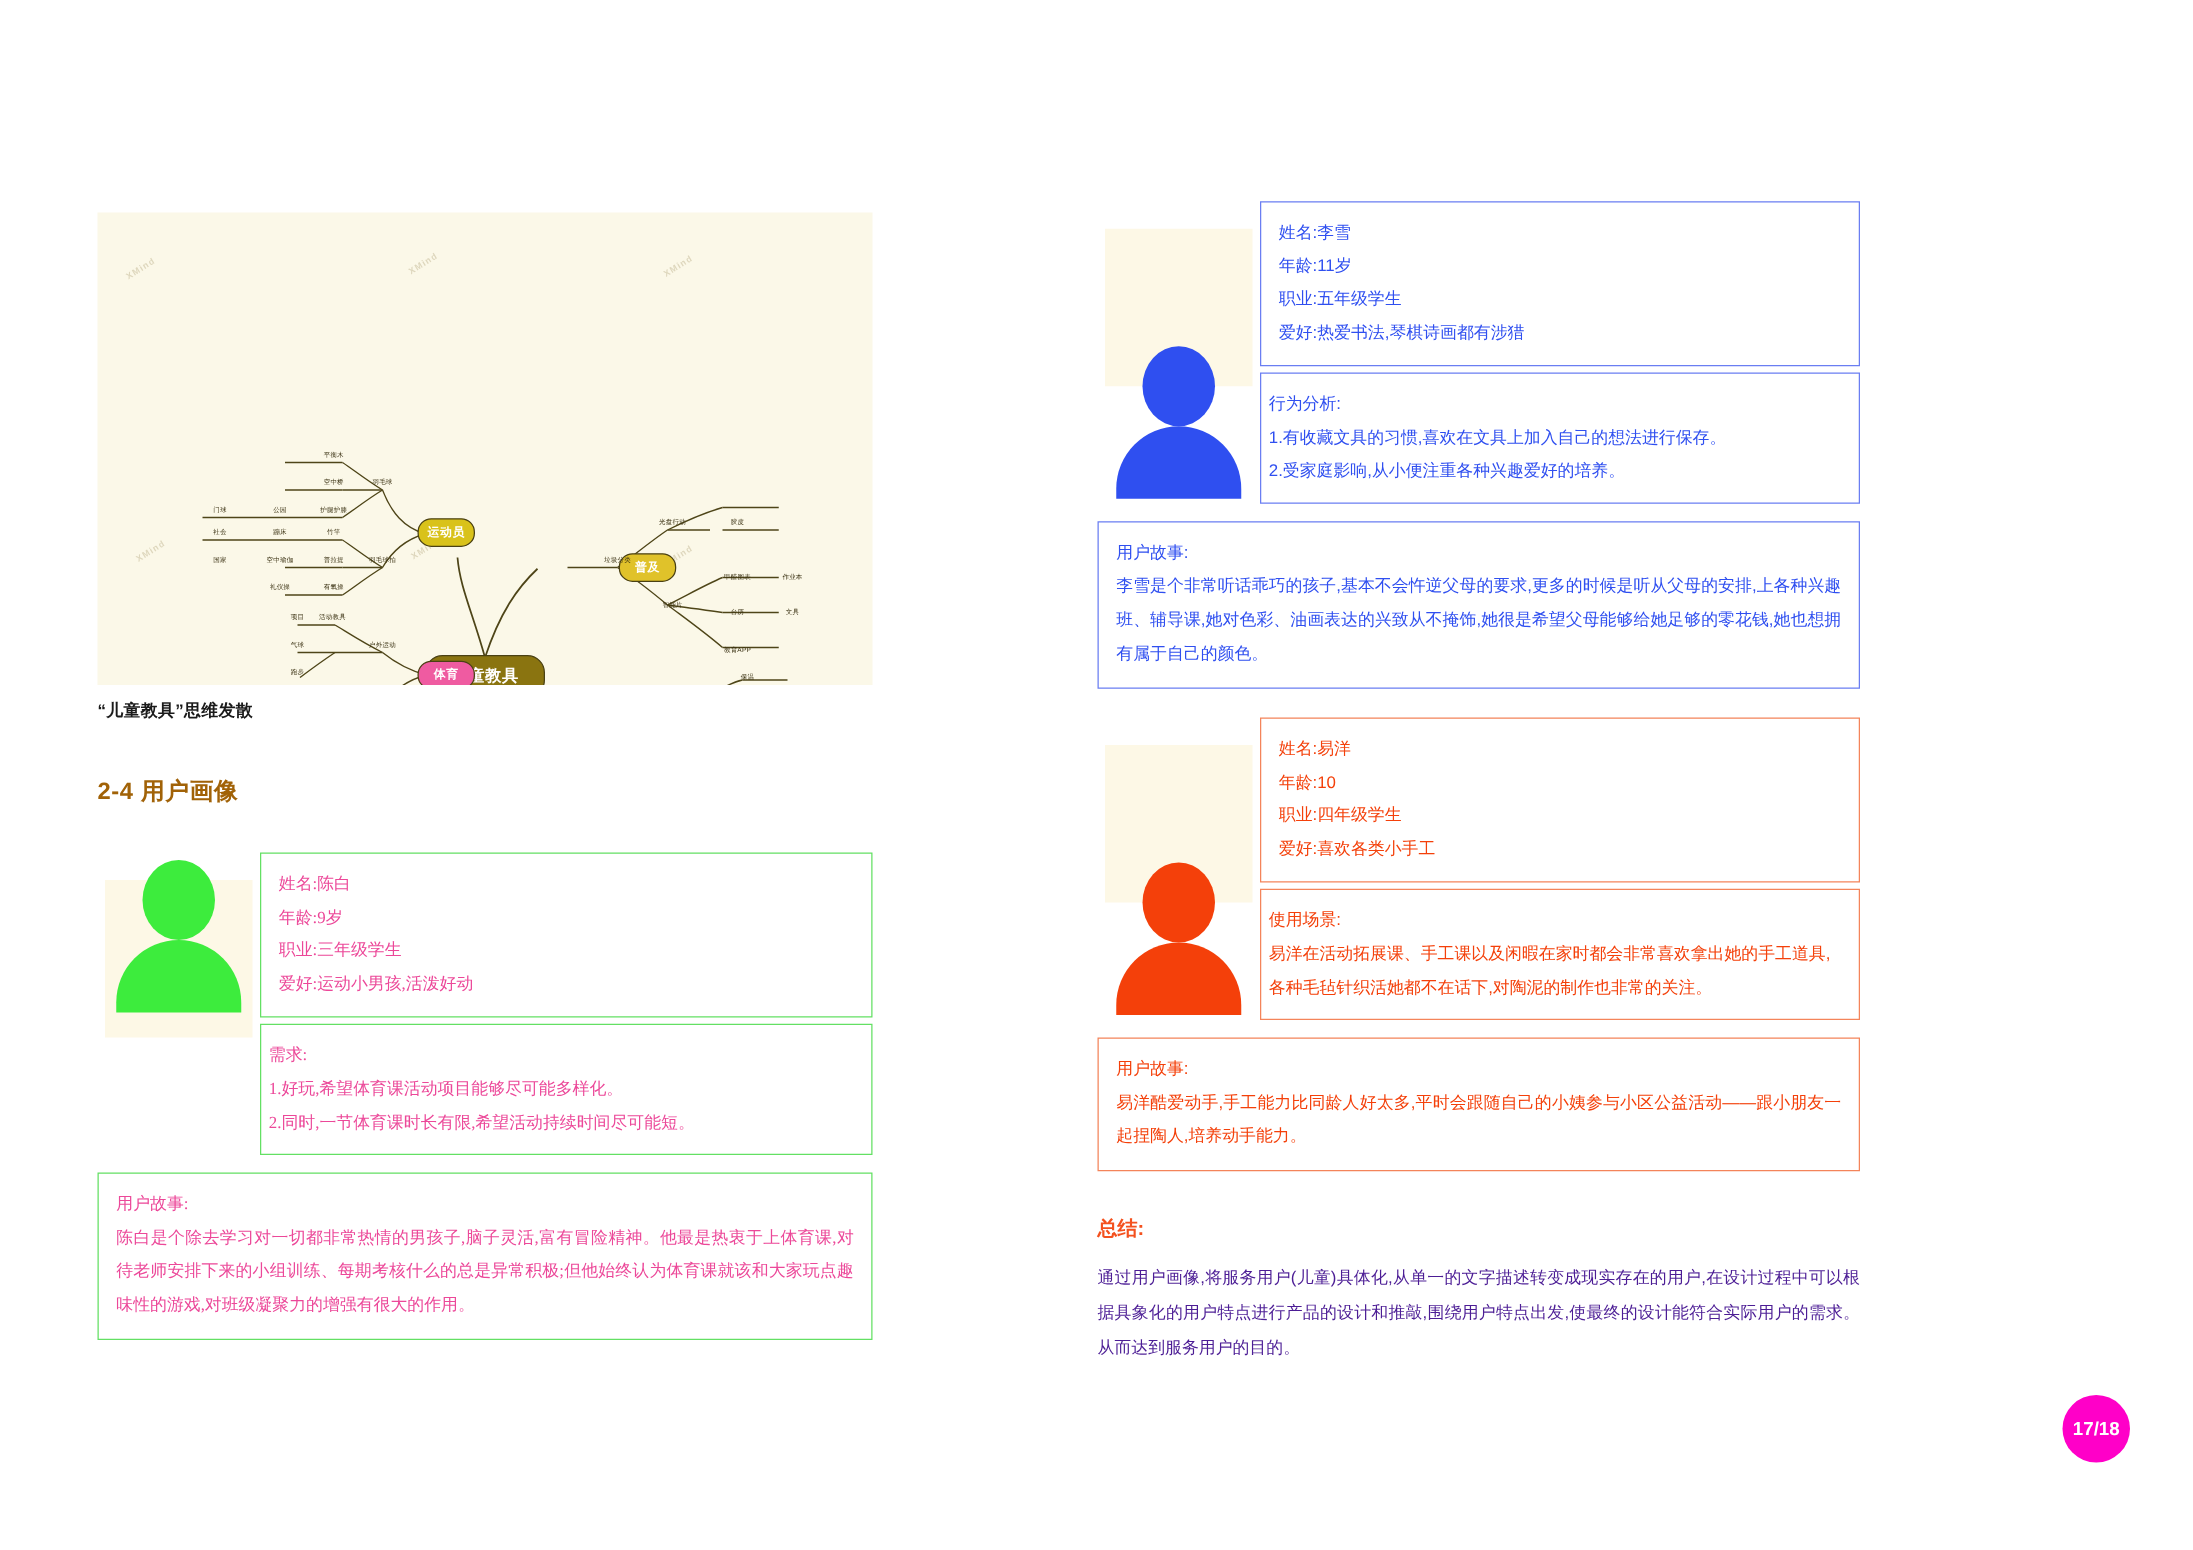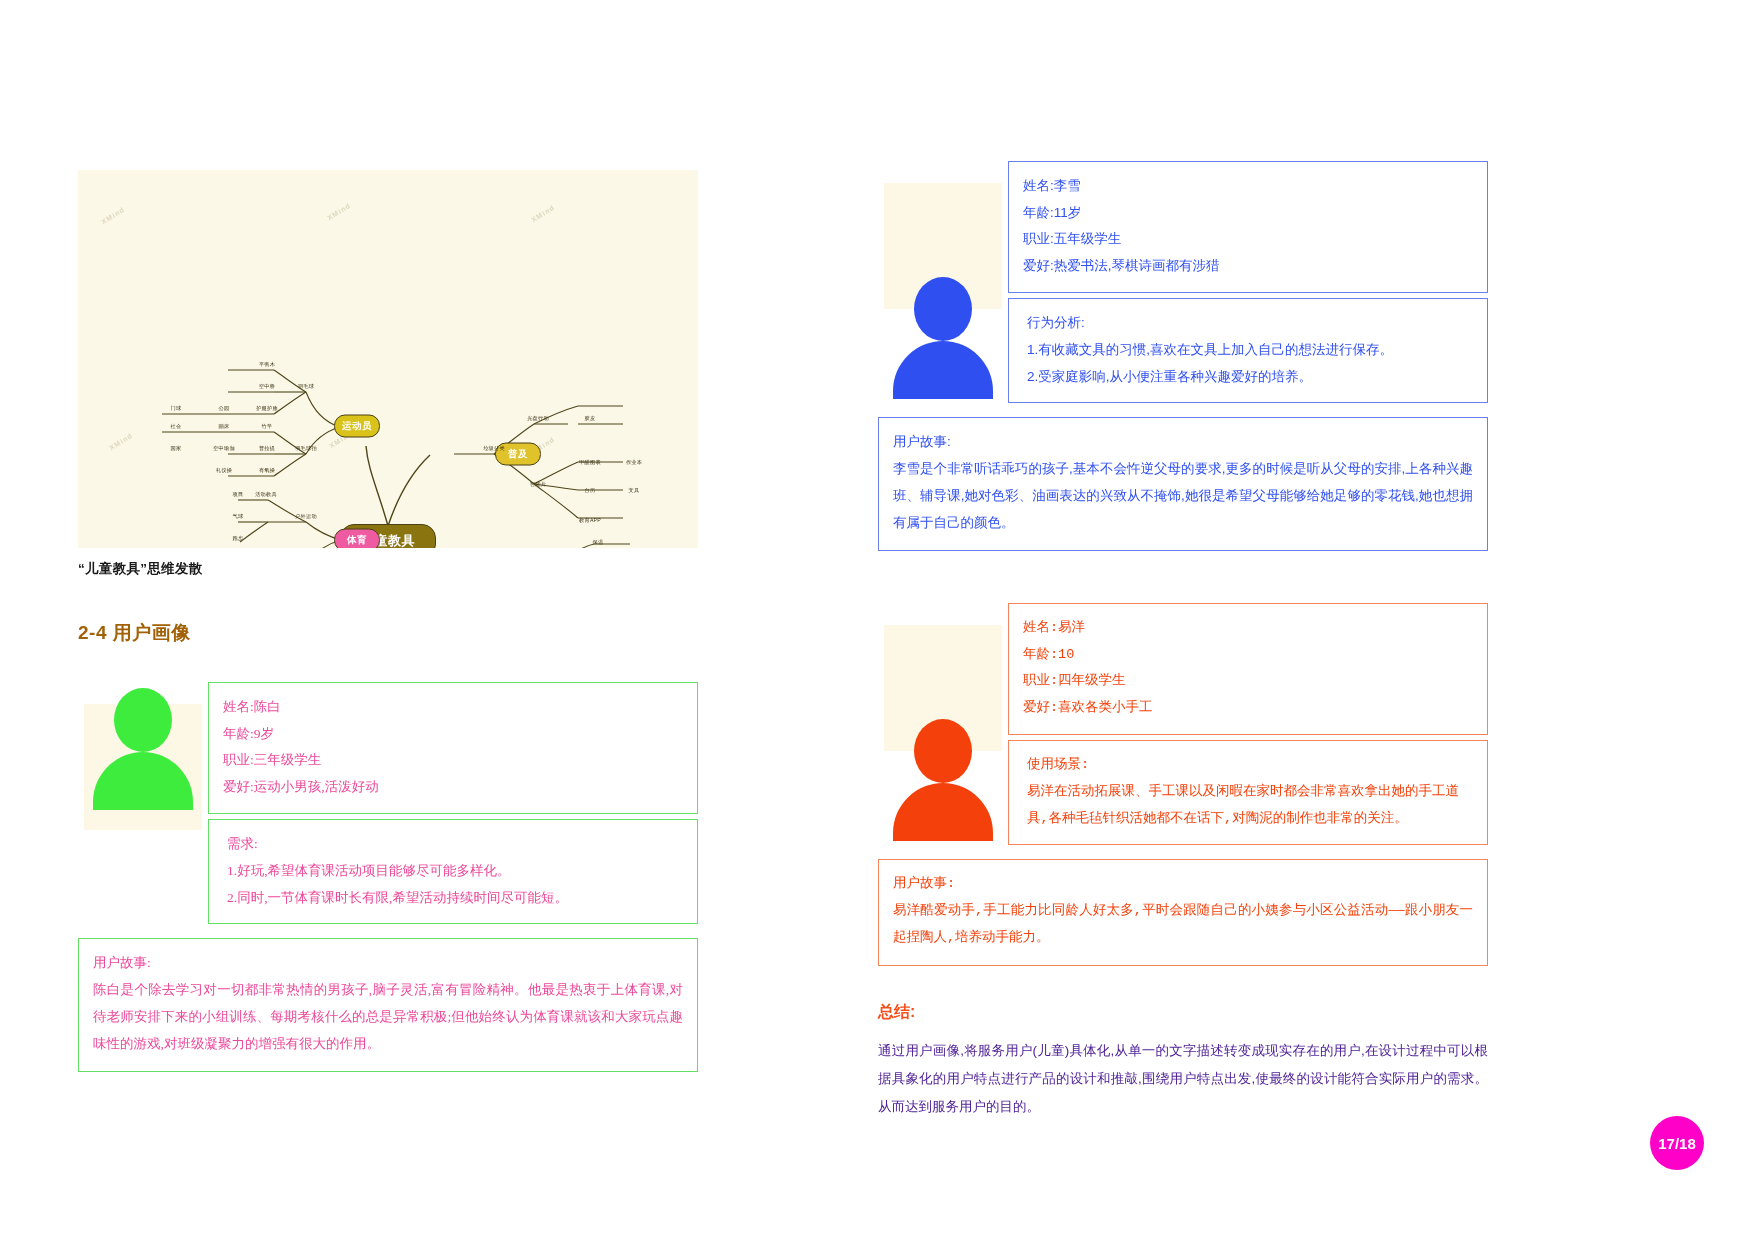--- a/index.html
+++ b/index.html
@@ -73,21 +73,21 @@
   .av-body{
     position:absolute;left:50%;bottom:4px;transform:translateX(-50%);
     width:100px;height:58px;border-radius:50px 50px 0 0;
   }
   .info-box{
     flex:1;border:1px solid;padding:11px 14px 13px 14px;
     box-sizing:border-box;
   }
   .info-line{font-size:13.5px;line-height:26.5px;white-space:nowrap;}
   .sub-box{
-    border:1px solid;margin-top:5px;padding:10px 14px 12px 18px;
+    border:1px solid;margin-top:5px;padding:10px 14px 12px 6px;
     box-sizing:border-box;
   }
   .sub-line{font-size:13.5px;line-height:27px;}
   .story-box{
     border:1px solid;margin-top:14px;padding:11px 14px 14px 14px;
     box-sizing:border-box;
   }
   .story-title{font-size:13.5px;line-height:26px;}
   .story-p{font-size:13.5px;line-height:27px;text-align:justify;}
 
@@ -315,21 +315,21 @@
             <div class="sub-line blue">2.受家庭影响,从小便注重各种兴趣爱好的培养。</div>
           </div>
         </div>
       </div>
       <div class="story-box blue-b">
         <div class="story-title blue">用户故事:</div>
         <div class="story-p blue">李雪是个非常听话乖巧的孩子,基本不会忤逆父母的要求,更多的时候是听从父母的安排,上各种兴趣班、辅导课,她对色彩、油画表达的兴致从不掩饰,她很是希望父母能够给她足够的零花钱,她也想拥有属于自己的颜色。</div>
       </div>
     </div>
 
-    <div class="persona" style="margin-top:52px;font-family:Liberation Mono, monospace;">
+    <div class="persona" style="margin-top:23px;">
       <div class="persona-row">
         <div class="avatar-wrap">
           <div class="avatar-bg"></div>
           <div class="avatar">
             <div class="av-head orange-f"></div>
             <div class="av-body orange-f"></div>
           </div>
         </div>
         <div style="flex:1;">
           <div class="info-box orange-b">

